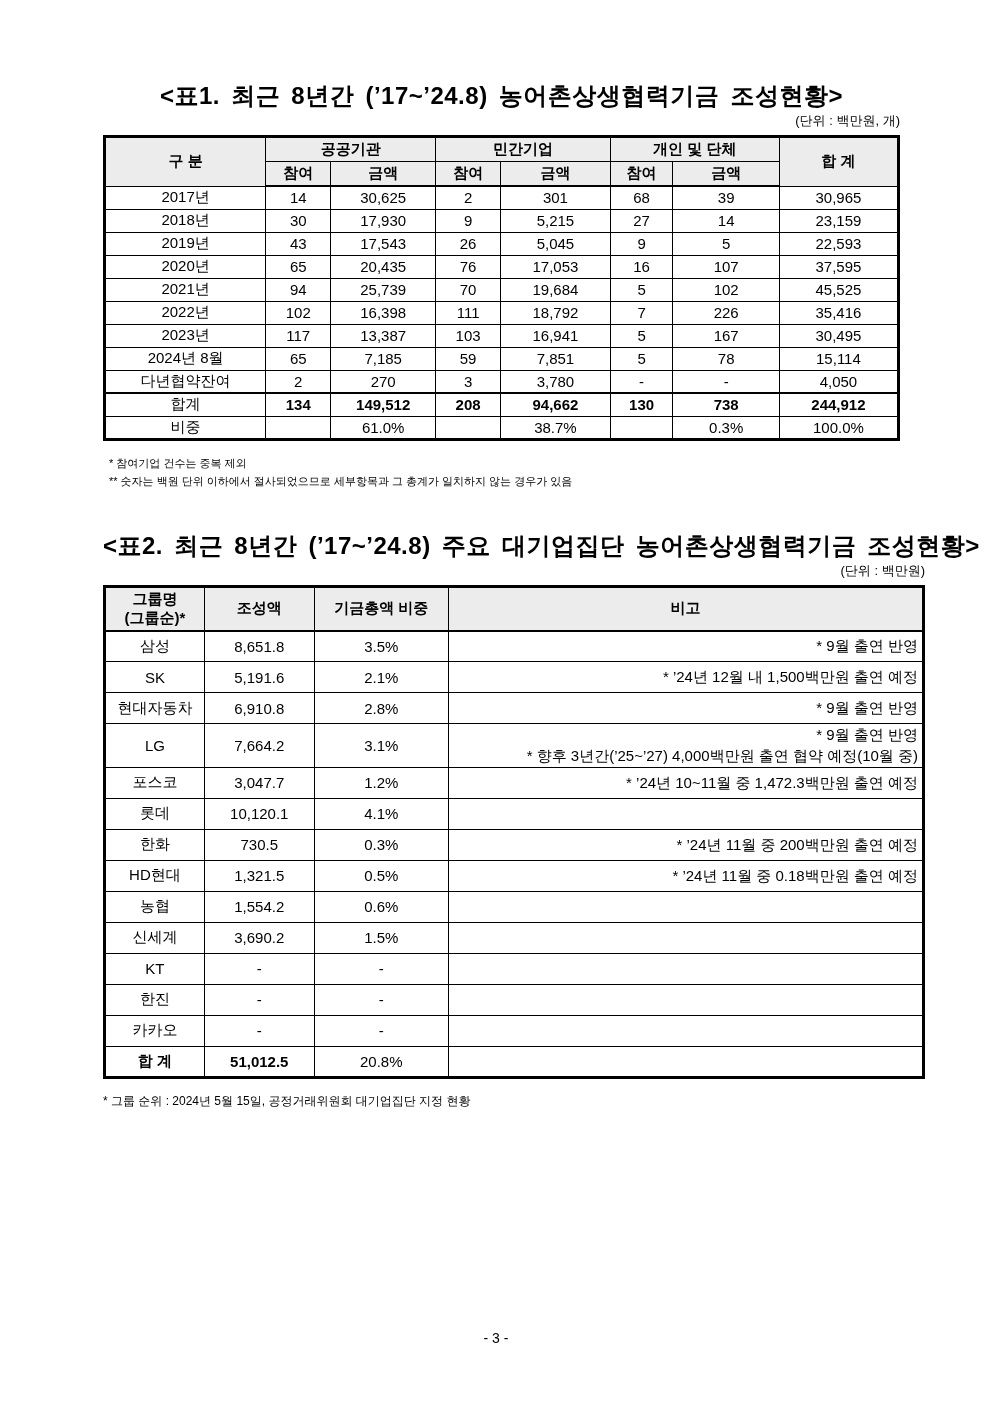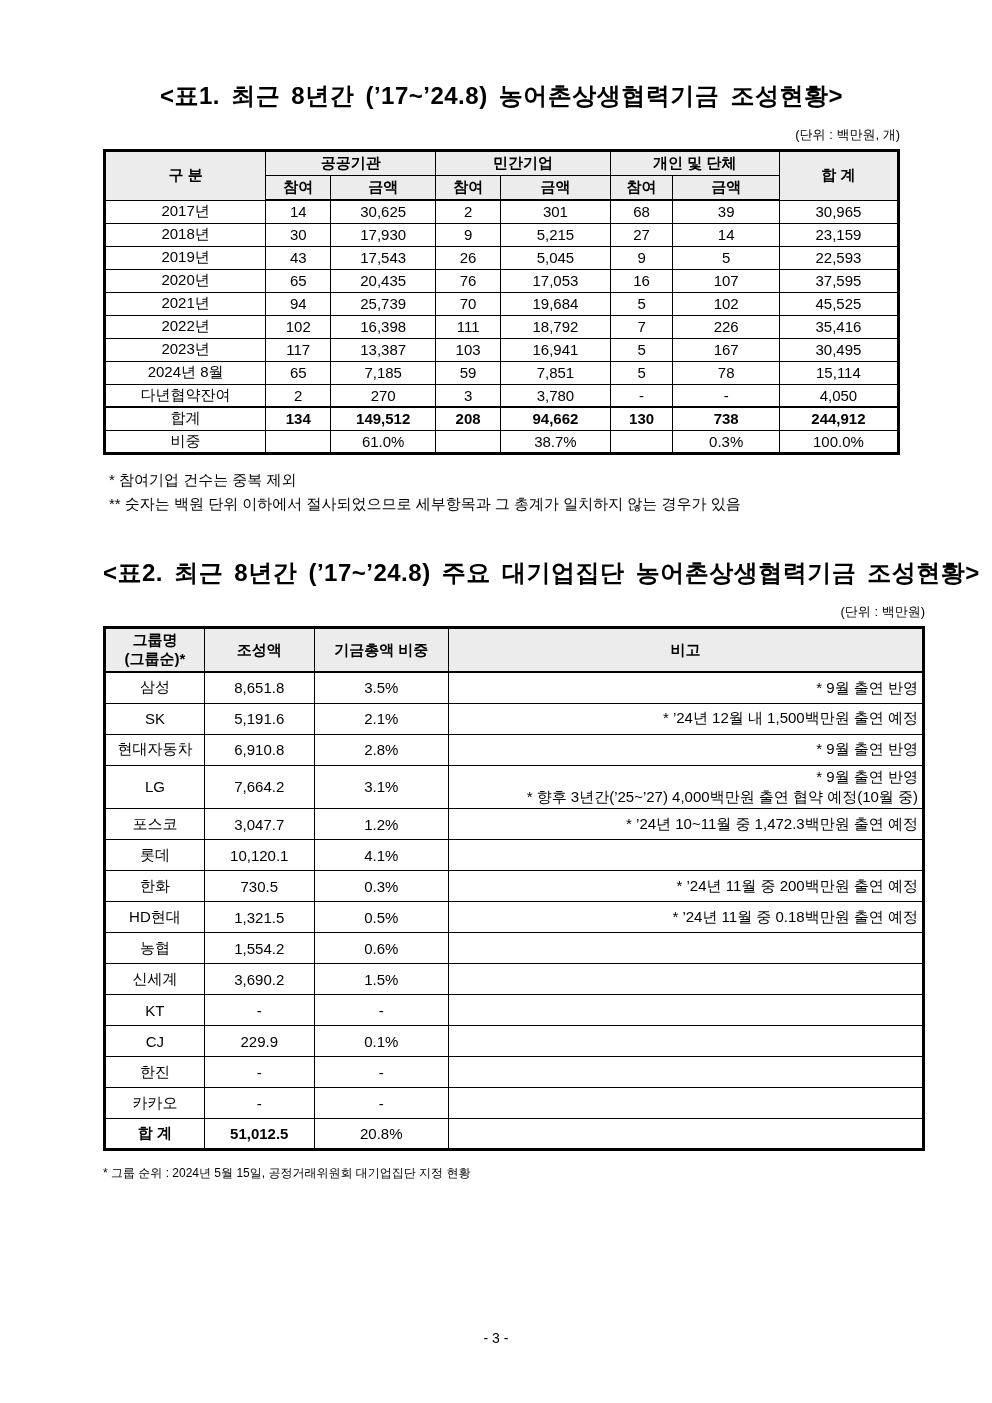--- a/index.html
+++ b/index.html
@@ -29,21 +29,20 @@
     font-weight: bold;
     letter-spacing: 0.5px;
     word-spacing: 4px;
     white-space: nowrap;
   }
   .title1 { margin-top: 80px; }
   .title2 { margin-top: 40px; }
   .unit-label {
     text-align: right;
     font-size: 13px;
-    margin-top: 14px;
     margin-bottom: 5px;
   }
 
   table {
     border-collapse: collapse;
     table-layout: fixed;
     width: 100%;
   }
   table, th, td { border: 1px solid #000; }
   table { border: 3px solid #000; }
@@ -87,21 +86,21 @@
     text-align: right;
     padding-left: 9px;
     white-space: normal;
     line-height: 1.35;
   }
   .t2 tr.total td.name, .t2 tr.total td.amt { font-weight: bold; }
   .t2 td.name { letter-spacing: 0px; }
 
   .footnotes {
     margin-top: 13px;
-    font-size: 15px;
+    font-size: 11px;
     padding-left: 6px;
     line-height: 1.65;
   }
   .footnote-single {
     margin-top: 14px;
     font-size: 12px;
     padding-left: 0px;
   }
   .page-number {
     position: absolute;
@@ -367,26 +366,20 @@
               <td class="share">1.5%</td>
               <td class="note"></td>
             </tr>
             <tr>
               <td class="name">KT</td>
               <td class="amt">-</td>
               <td class="share">-</td>
               <td class="note"></td>
             </tr>
             <tr>
-              <td class="name">CJ</td>
-              <td class="amt">229.9</td>
-              <td class="share">0.1%</td>
-              <td class="note"></td>
-            </tr>
-            <tr>
               <td class="name">한진</td>
               <td class="amt">-</td>
               <td class="share">-</td>
               <td class="note"></td>
             </tr>
             <tr>
               <td class="name">카카오</td>
               <td class="amt">-</td>
               <td class="share">-</td>
               <td class="note"></td>

